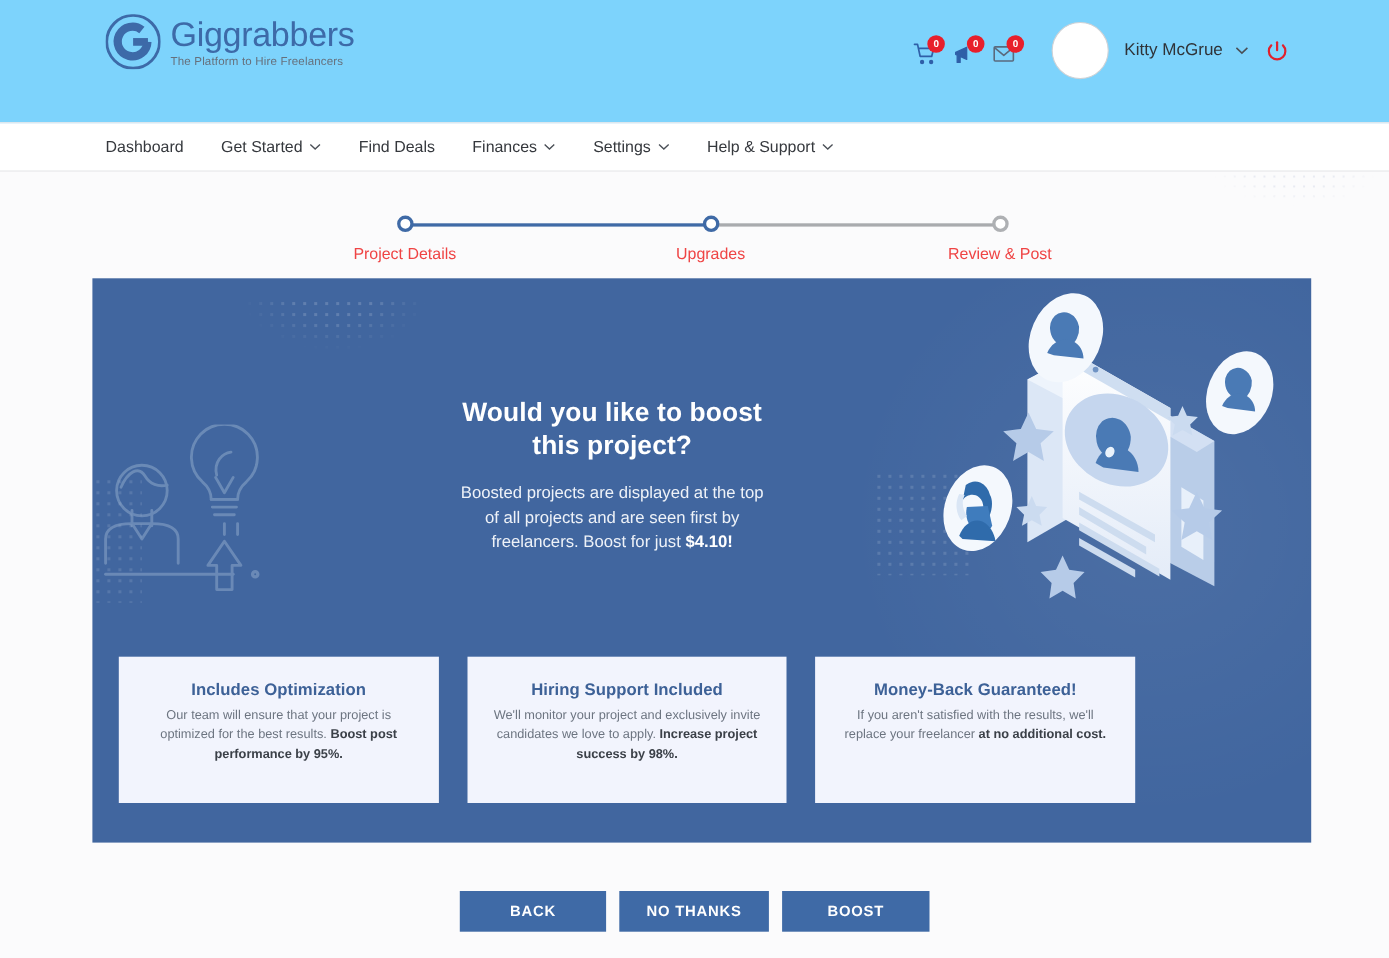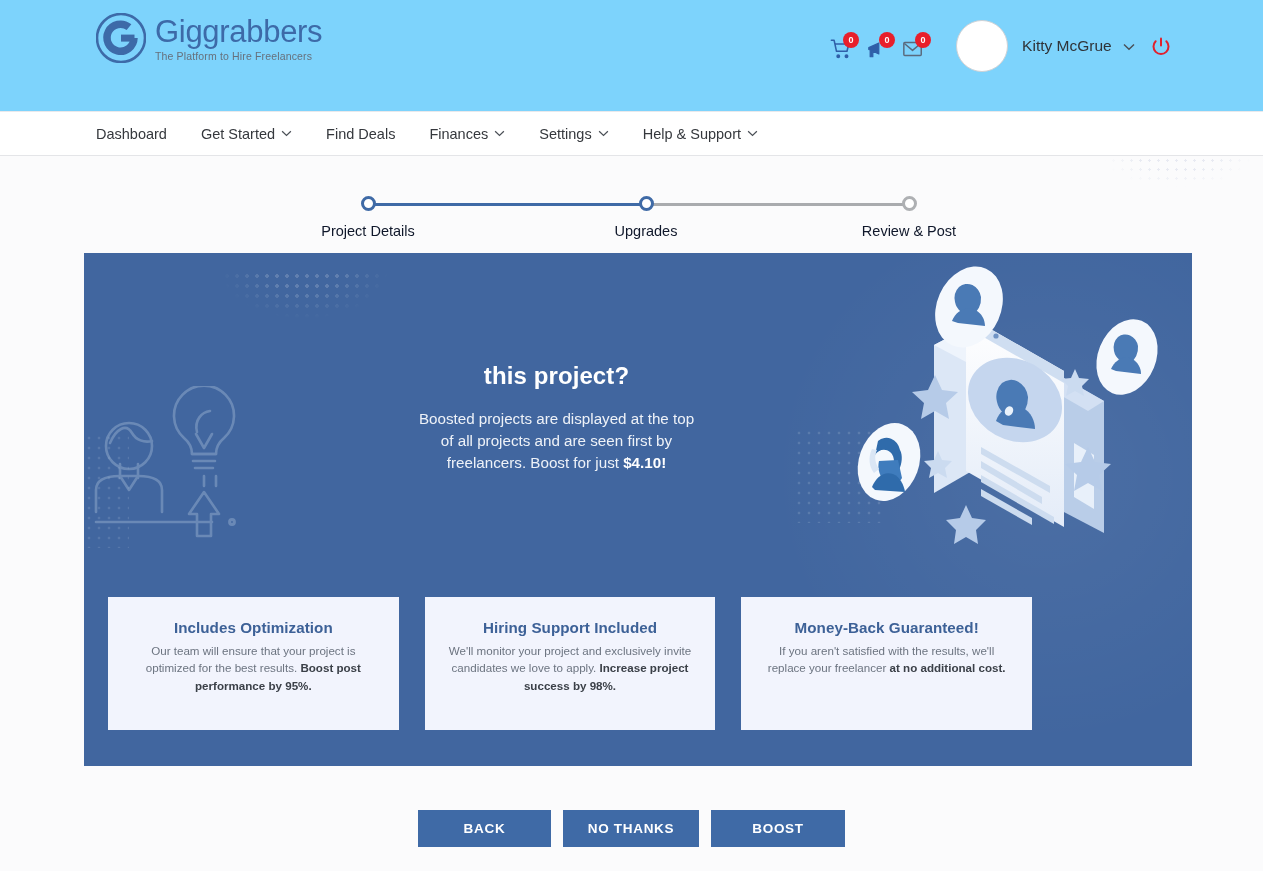--- a/index.html
+++ b/index.html
@@ -71,21 +71,21 @@
   .seg-a { left: 6px; width: 278px; background: #3f6aa6; }
   .seg-b { left: 284px; width: 266px; background: #a9abae; }
   .node {
     position: absolute; top: 0; width: 15px; height: 15px; border-radius: 50%;
     background: #ffffff; border: 3px solid #3f6aa6; cursor: pointer;
   }
   .node.n1 { left: 0px; }
   .node.n2 { left: 278px; }
   .node.n3 { left: 541px; border-color: #aeb0b3; }
   .labels { position: relative; margin-top: 11px; height: 20px; }
-  .slabel { position: absolute; font-size: 14.5px; color: #0f172a; white-space: nowrap; }
+  .slabel { position: absolute; font-size: 14.5px; color: #ef4444; white-space: nowrap; }
   .slabel.l1 { left: 7px; transform: translateX(-50%); }
   .slabel.l2 { left: 285px; transform: translateX(-50%); }
   .slabel.l3 { left: 548px; transform: translateX(-50%); }
 
   
   .hero {
     position: absolute; left: 84px; top: 253px; width: 1108px; height: 513px;
     background: #41669f; overflow: hidden;
   }
   .hero-glow {
@@ -345,20 +345,21 @@
 
       <path d="M109 110 l7 15 l16 2 l-12 11 l3 16 l-14 -8 l-14 8 l3 -16 l-12 -11 l16 -2 Z" fill="#b6cbe8"></path>
       <path d="M112 186 l4 9 l10 1 l-7 7 l2 10 l-9 -5 l-9 5 l2 -10 l-7 -7 l10 -1 Z" fill="#cbdbf0"></path>
       <path d="M140 240 l6 13 l14 2 l-10 10 l2 14 l-12 -7 l-12 7 l2 -14 l-10 -10 l14 -2 Z" fill="#b6cbe8"></path>
       <path d="M249 104 l4 9 l10 1 l-7 7 l2 10 l-9 -5 l-9 5 l2 -10 l-7 -7 l10 -1 Z" fill="#cbdbf0"></path>
       <path d="M262 182 l7 15 l16 2 l-12 11 l3 16 l-14 -8 l-14 8 l3 -16 l-12 -11 l16 -2 Z" fill="#b6cbe8"></path>
     </svg>
 
     <div class="hero-copy">
       <div class="hero-title">
+        <div>Would you like to boost</div>
         <div>this project?</div>
       </div>
       <div class="hero-sub">
         <div>Boosted projects are displayed at the top</div>
         <div>of all projects and are seen first by</div>
         <div>
           <span>freelancers. Boost for just </span><b>$4.10!</b>
         </div>
       </div>
     </div>

